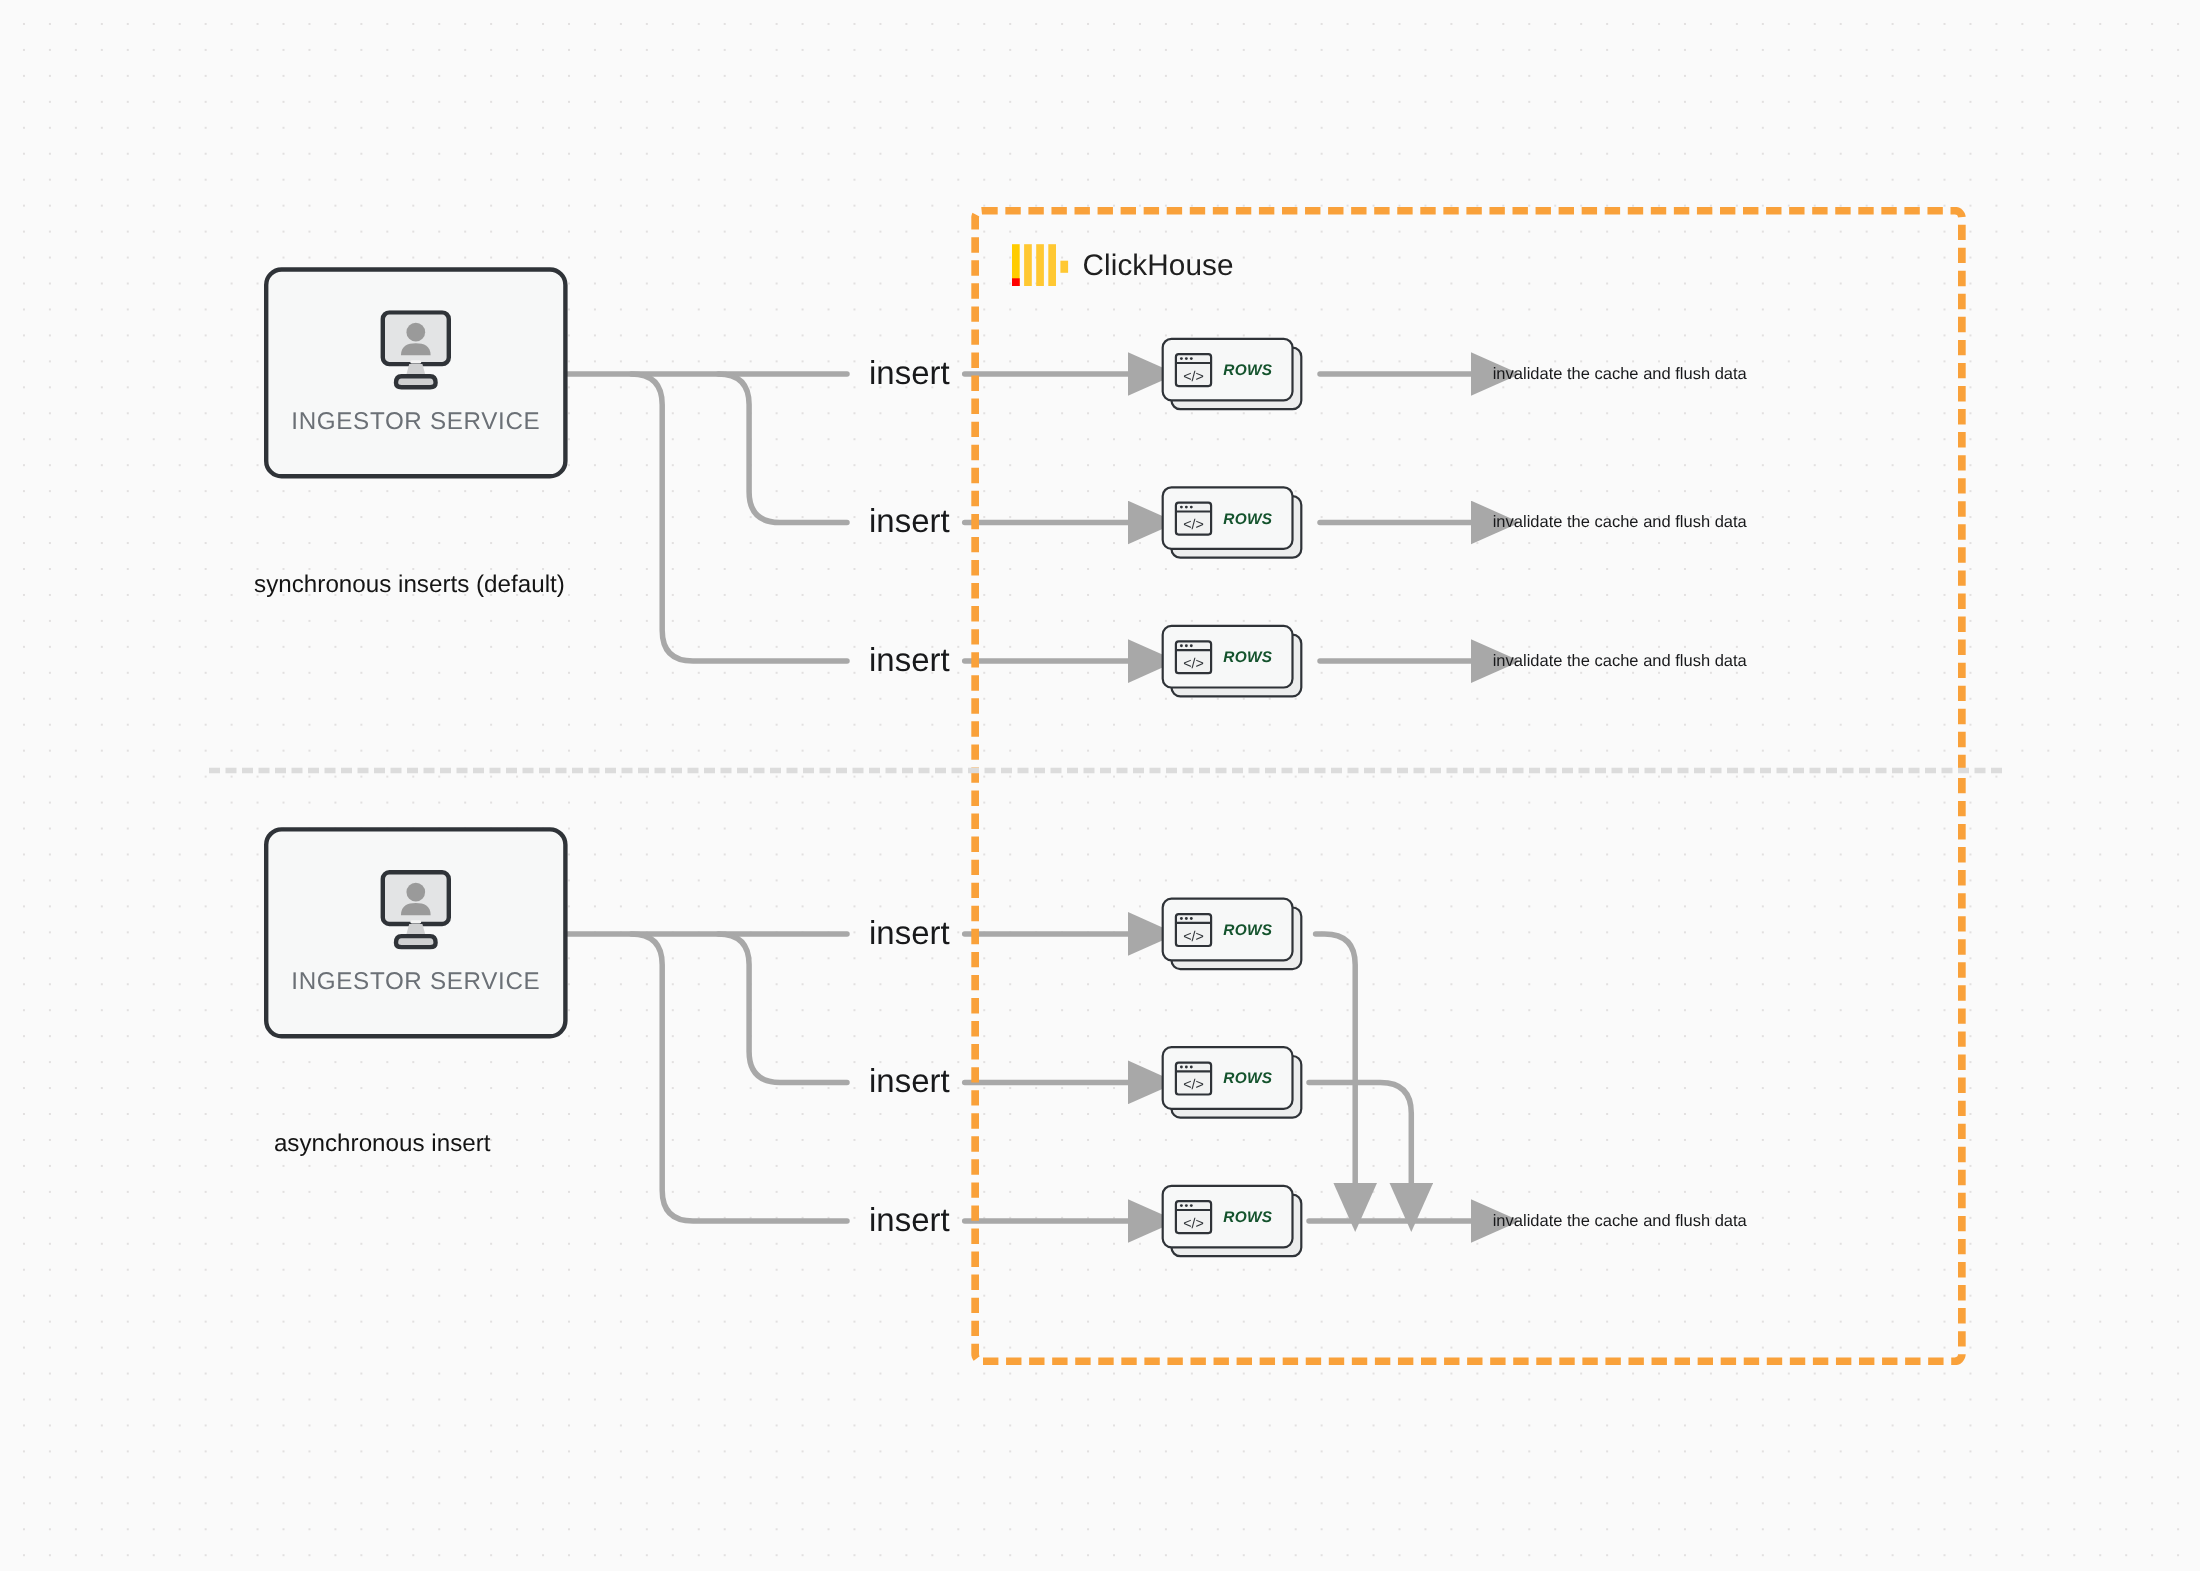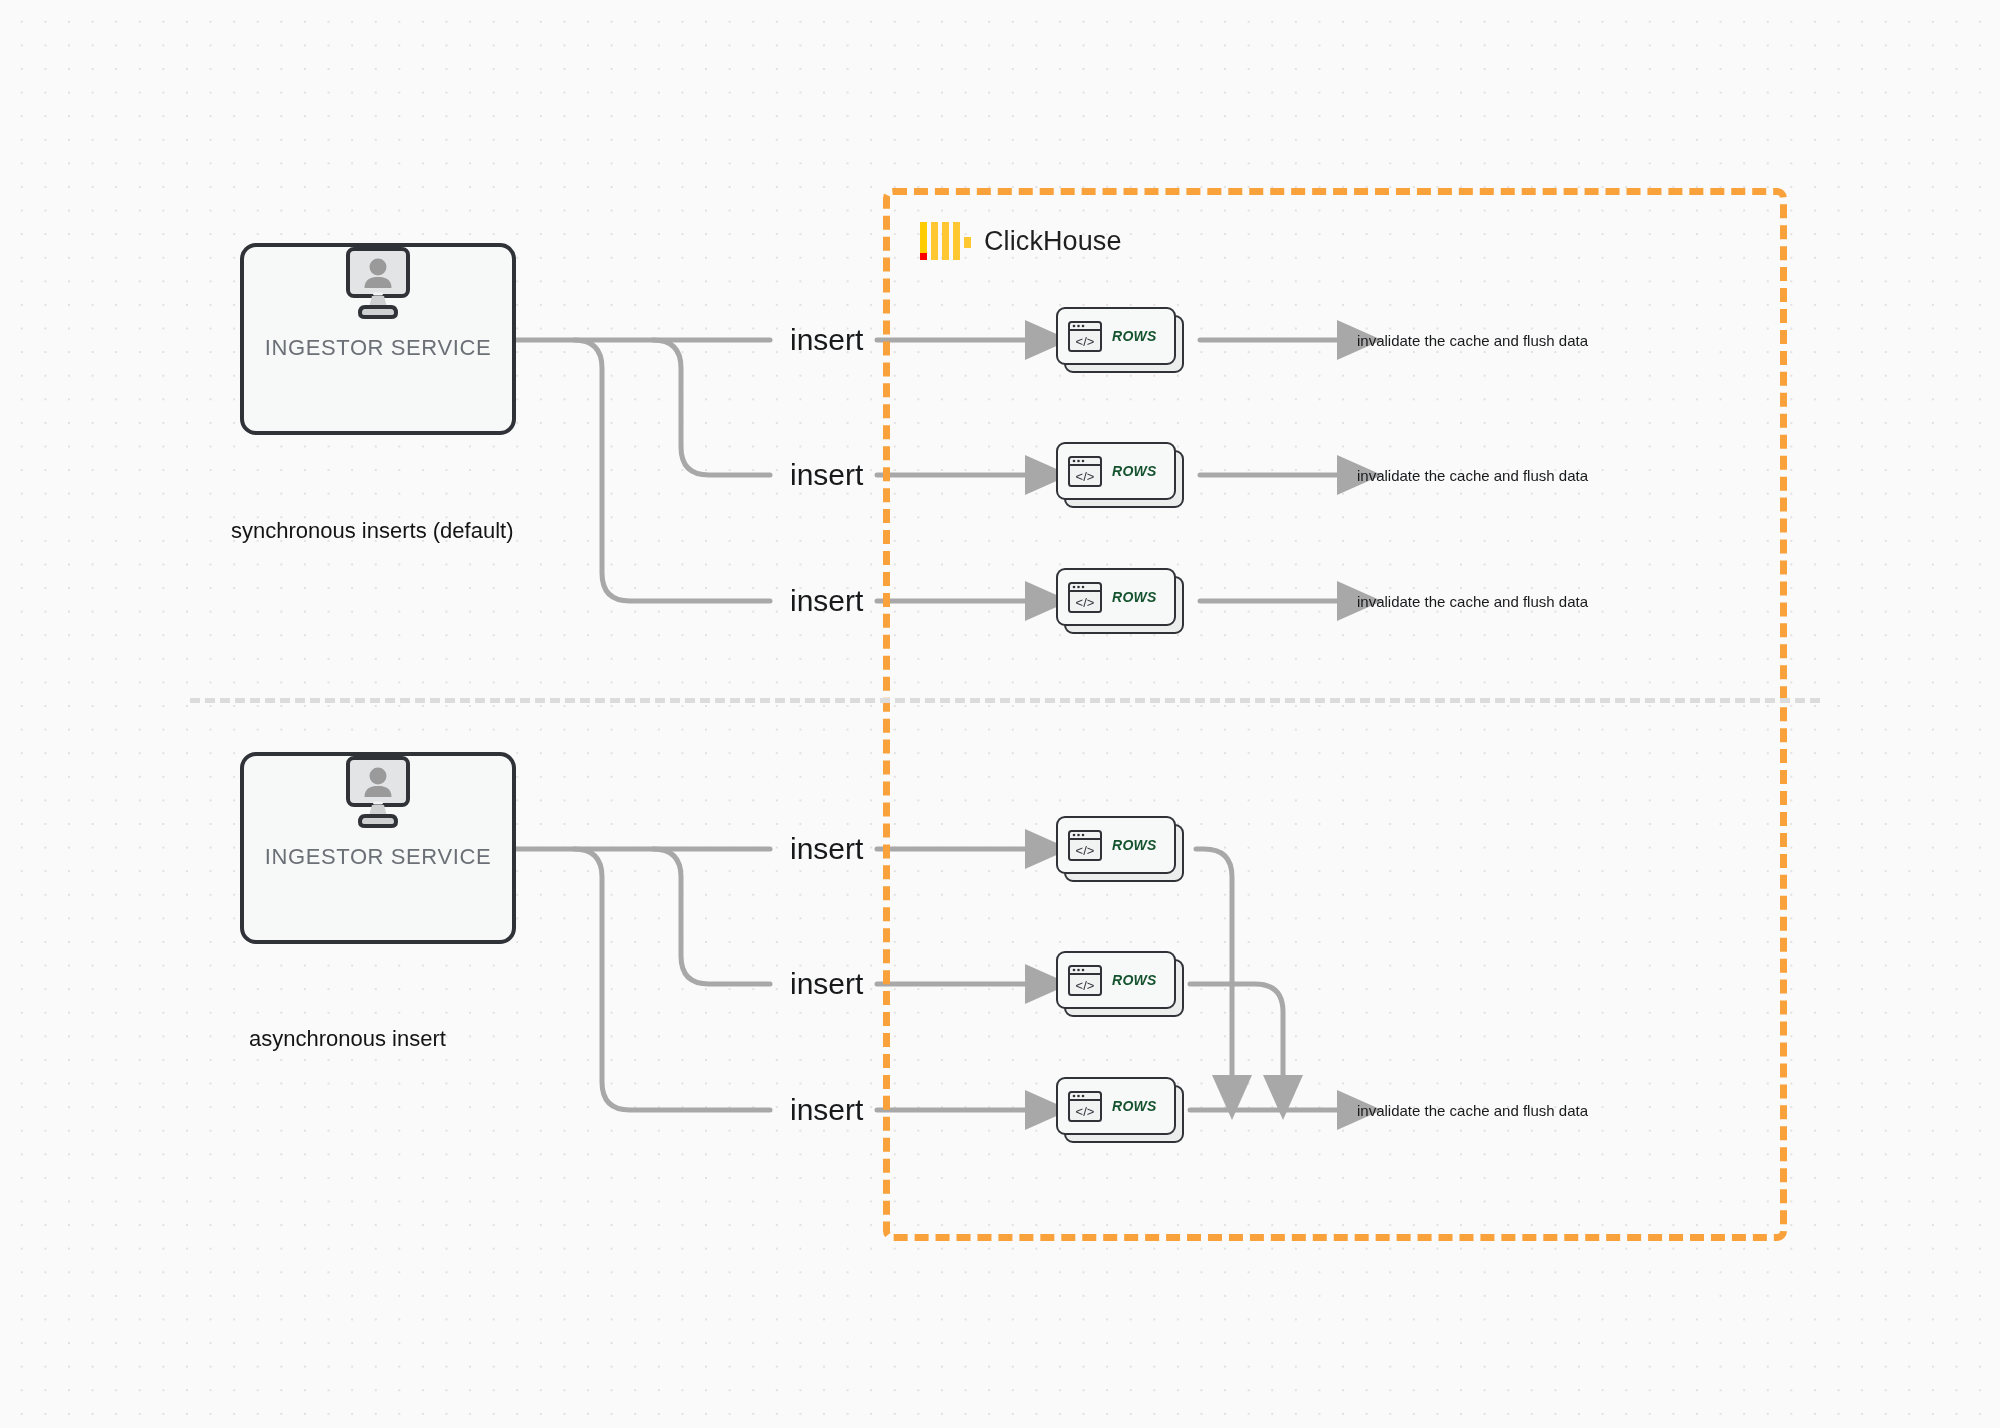--- a/index.html
+++ b/index.html
@@ -98,20 +98,21 @@
     position: absolute;
     width: 276px;
     height: 192px;
     background: #f7f8f8;
     border: 4px solid #2f3338;
     border-radius: 16px;
     box-sizing: border-box;
     display: flex;
     flex-direction: column;
     align-items: center;
+    justify-content: center;
   }
   .ingestor .monitor {
     width: 88px;
     height: 78px;
     margin-bottom: 10px;
   }
   .ingestor .ing-label {
     font-size: 22px;
     color: #6b7076;
     letter-spacing: 0.6px;

